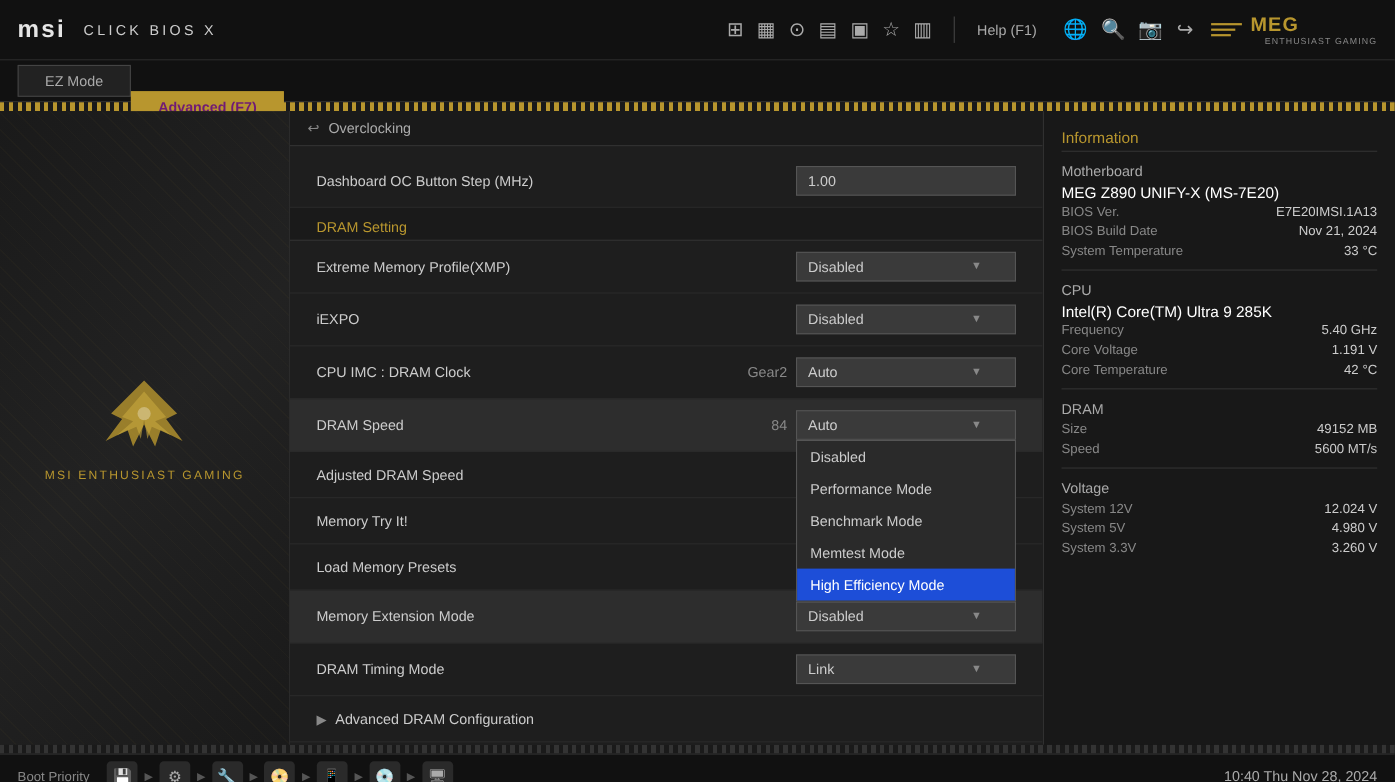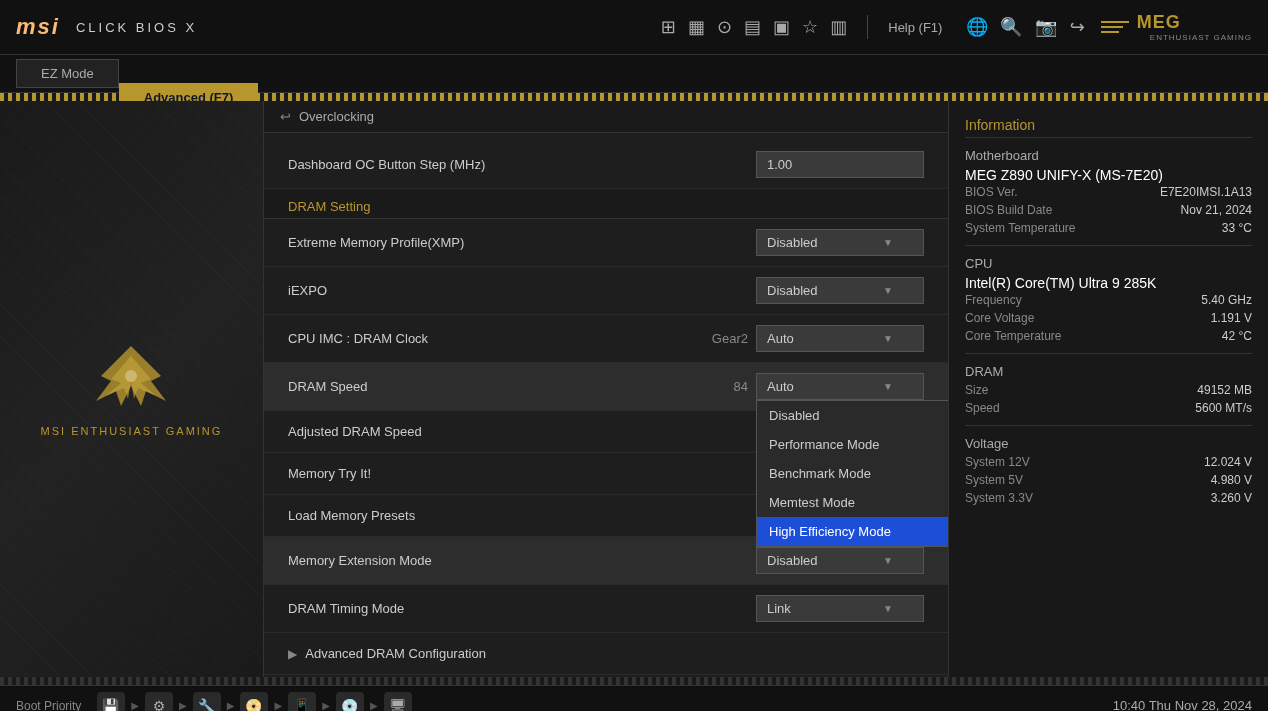--- a/index.html
+++ b/index.html
@@ -17,22 +17,21 @@
       display: flex;
       align-items: center;
       background: #111;
       height: 55px;
       padding: 0 16px;
       border-bottom: 1px solid #333;
     }
     .logo-msi {
       font-size: 22px;
       font-weight: bold;
-      color: #fdba74;
-      font-style: italic;
+      color: #e5e5e5;
       margin-right: 16px;
       letter-spacing: 2px;
     }
     .logo-click {
       font-size: 13px;
       color: #ccc;
       letter-spacing: 3px;
       text-transform: uppercase;
       margin-right: auto;
     }
@@ -92,21 +91,21 @@
       font-size: 13px;
       cursor: pointer;
       border: 1px solid #444;
     }
     .mode-tab.inactive {
       background: #222;
       color: #aaa;
     }
     .mode-tab.active {
       background: #b8962e;
-      color: #0f172a;
+      color: #701a75;
       font-weight: bold;
       border-color: #b8962e;
       margin-top: 48px;
     }
 
     
     .main-layout {
       display: flex;
       height: calc(711px - 55px - 40px - 40px);
     }
@@ -196,21 +195,21 @@
       color: #b8962e;
       background: #1a1a1a;
       border-bottom: 1px solid #333;
     }
     .dropdown-select {
       background: #3a3a3a;
       border: 1px solid #555;
       color: #ccc;
       padding: 5px 30px 5px 10px;
       font-size: 13px;
-      width: 168px;
+      width: 200px;
       cursor: pointer;
       position: relative;
       display: flex;
       align-items: center;
       justify-content: space-between;
     }
     .dropdown-arrow {
       color: #888;
       font-size: 10px;
       margin-left: 8px;

